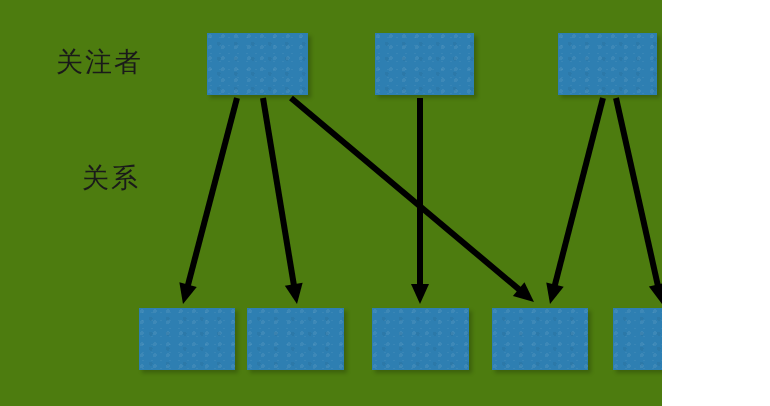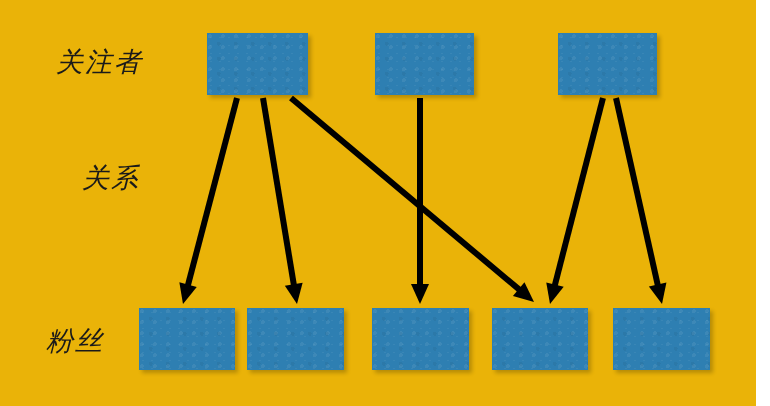--- a/index.html
+++ b/index.html
@@ -5,25 +5,24 @@
   html, body {
     margin: 0;
     padding: 0;
     background: #ffffff;
   }
   body {
     font-family: "DejaVu Sans", "Liberation Sans", sans-serif;
   }
   #diagram-root {
     position: relative;
-    width: 756px;
+    width: 662px;
     height: 406px;
-    background: #eab308;
+    background: #4d7c0f;
     overflow: hidden;
-    font-style: italic;
   }
   .row-label {
     position: absolute;
     color: #1a1a1a;
     font-size: 27px;
     line-height: 1;
     letter-spacing: 2px;
     white-space: nowrap;
     font-family: "DejaVu Sans", "Liberation Sans", sans-serif;
     user-select: none;
@@ -59,21 +58,20 @@
 </style>
 </head>
 <body>
 
 <div id="diagram-root">
 
   <div class="row-label" id="label-followers">关注者</div>
 
   <div class="row-label" id="label-relation">关系</div>
 
-  <div class="row-label" id="label-fans">粉丝</div>
 
   <svg id="edge-layer" viewBox="0 0 770 406" xmlns="http://www.w3.org/2000/svg">
       <g>
         <line x1="237" y1="98" x2="187.6656629383654" y2="286.20135990179125" stroke="#000000" stroke-width="6" stroke-linecap="butt"></line>
         <polygon points="183,304 179.3655161893168,282.37153432557267 196.77722932886883,286.9357698087562" fill="#000000"></polygon>
       </g>
       <g>
         <line x1="263" y1="98" x2="294.00364447221466" y2="285.84561062577126" stroke="#000000" stroke-width="6" stroke-linecap="butt"></line>
         <polygon points="297,304 284.8632274497954,285.7325767535594 302.6229561854539,282.8013593894215" fill="#000000"></polygon>
       </g>

